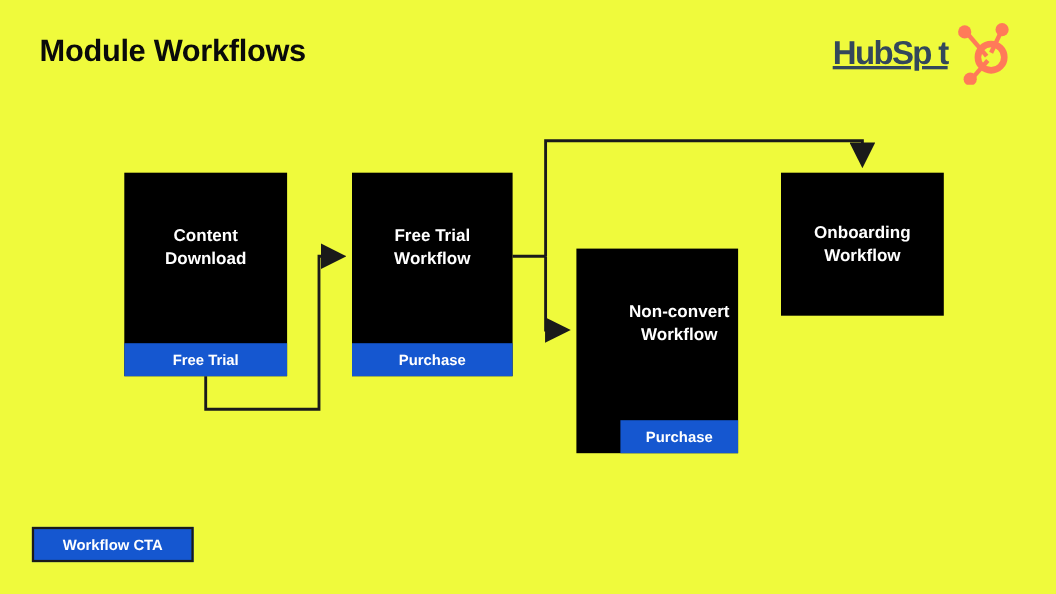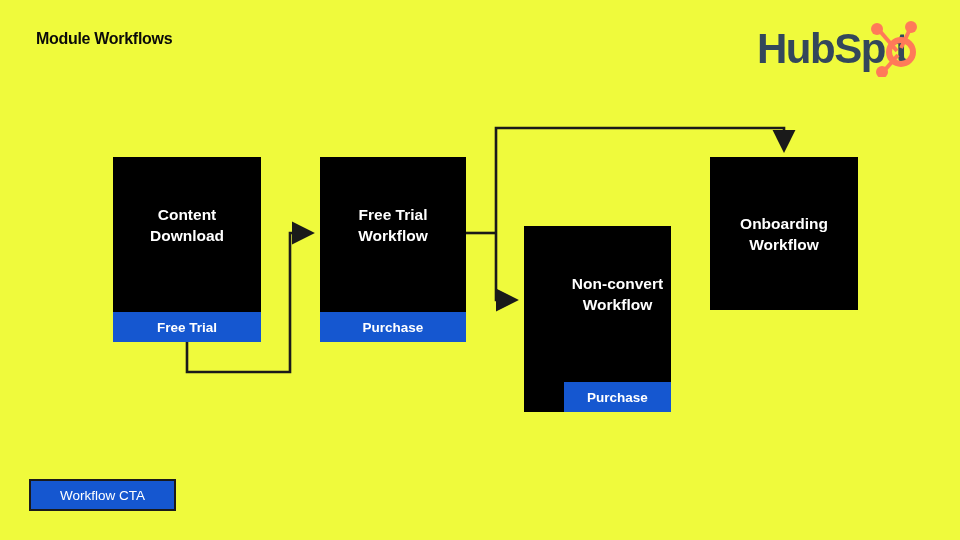--- a/index.html
+++ b/index.html
@@ -11,42 +11,43 @@
   #slide {
     position: relative;
     width: 960px; height: 540px;
     background: #EFFA3C;
   }
 
   
   #title {
     position: absolute;
     left: 36px; top: 30px;
-    font-size: 16px;
+    font-size: 28px;
     font-weight: bold;
     color: #0A0A0A;
     letter-spacing: -0.3px;
     white-space: nowrap;
   }
 
   
   #logo {
     position: absolute;
     left: 757px; top: 21px;
     width: 180px; height: 56px;
   }
   #logo .wordmark {
     position: absolute;
     left: 0; top: 4px;
-    font-size: 42px;
+    font-size: 30px;
     font-weight: bold;
     color: #33475B;
     letter-spacing: -1.5px;
     line-height: 48px;
     white-space: nowrap;
+    text-decoration: underline;
   }
   #logo .sprocket {
     position: absolute;
     left: 100px; top: 0px;
     width: 80px; height: 56px;
   }
 
   
   .node {
     position: absolute;
@@ -76,40 +77,40 @@
     font-size: 13.5px;
     font-weight: bold;
     display: flex;
     align-items: center;
     justify-content: center;
   }
 
   #node-content-download { left: 113px; top: 157px; width: 148px; height: 185px; }
   #node-free-trial       { left: 320px; top: 157px; width: 146px; height: 185px; }
   #node-non-convert      { left: 524px; top: 226px; width: 147px; height: 186px; padding-left: 40px; }
-  #node-onboarding       { left: 710px; top: 157px; width: 148px; height: 153px; }
+  #node-onboarding       { left: 710px; top: 157px; width: 148px; height: 130px; }
 
   
   #connectors {
     position: absolute;
     left: 0; top: 0;
     width: 960px; height: 540px;
     pointer-events: none;
   }
 
   
   #legend {
     position: absolute;
     left: 29px; top: 479px;
     width: 147px; height: 32px;
     background: #1557D0;
     border: 2px solid #1A1A1A;
     color: #FFFFFF;
     font-size: 13.5px;
-    font-weight: normal;
+    font-weight: bold;
     display: flex;
     align-items: center;
     justify-content: center;
   }
 </style>
 </head>
 <body>
 
 <div id="slide">
 

